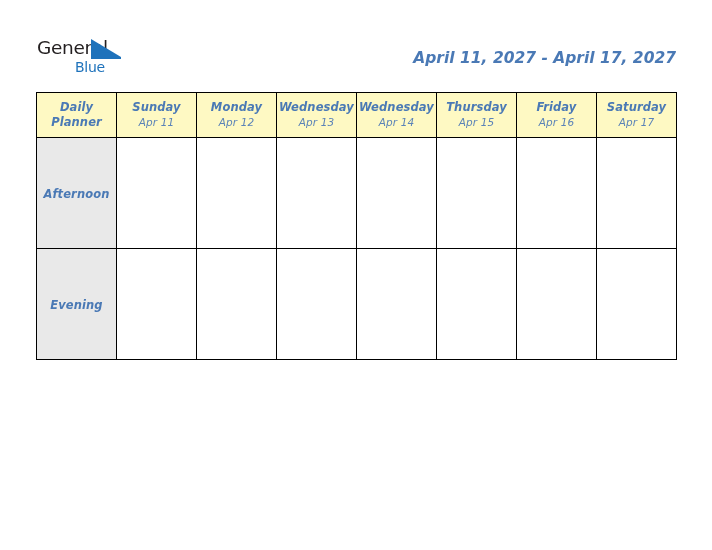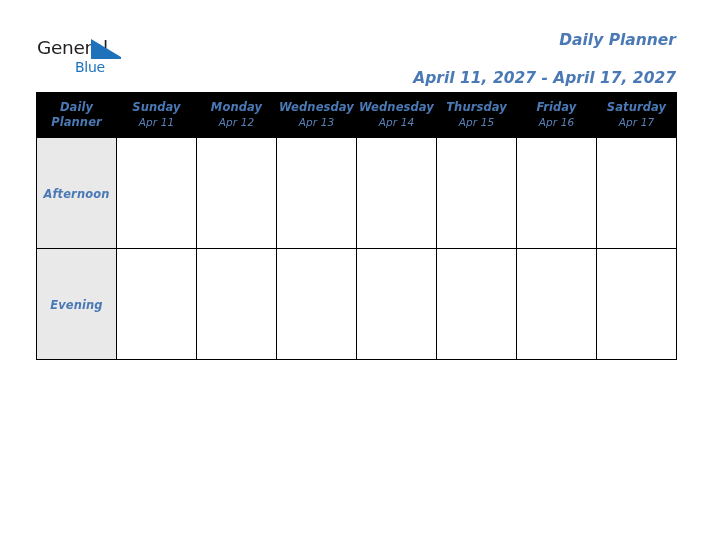--- a/index.html
+++ b/index.html
@@ -104,21 +104,21 @@
     border: 1px solid #000000;
     padding: 0;
     margin: 0;
   }
 
   
   .col-label  { width: 80px; }
   .col-day    { width: 80px; }
 
   thead th {
-    background: #000000;
+    background: #fef9c3;
     height: 44px;
     vertical-align: middle;
     text-align: center;
   }
   .corner-line1, .corner-line2 {
     font-family: "DejaVu Sans", sans-serif;
     font-style: italic;
     font-weight: bold;
     font-size: 11.5px;
     color: #4a79b5;
@@ -182,21 +182,20 @@
     <div class="logo-mark">
       <svg width="32" height="20" viewBox="0 0 32 20" xmlns="http://www.w3.org/2000/svg">
         <polygon points="0,0 30,18 0,18" fill="#1e72bb"></polygon>
         <rect x="0" y="18" width="30" height="2.2" fill="#1e72bb"></rect>
       </svg>
     </div>
     <div class="logo-blue">Blue</div>
   </div>
 
   <div class="title-block">
-    <div class="planner-title">Daily Planner</div>
     <div class="planner-range">April 11, 2027 - April 17, 2027</div>
   </div>
 
 </div>
 
 <table class="planner-table">
   <colgroup>
     <col class="col-label">
     <col class="col-day">
       <col class="col-day">

